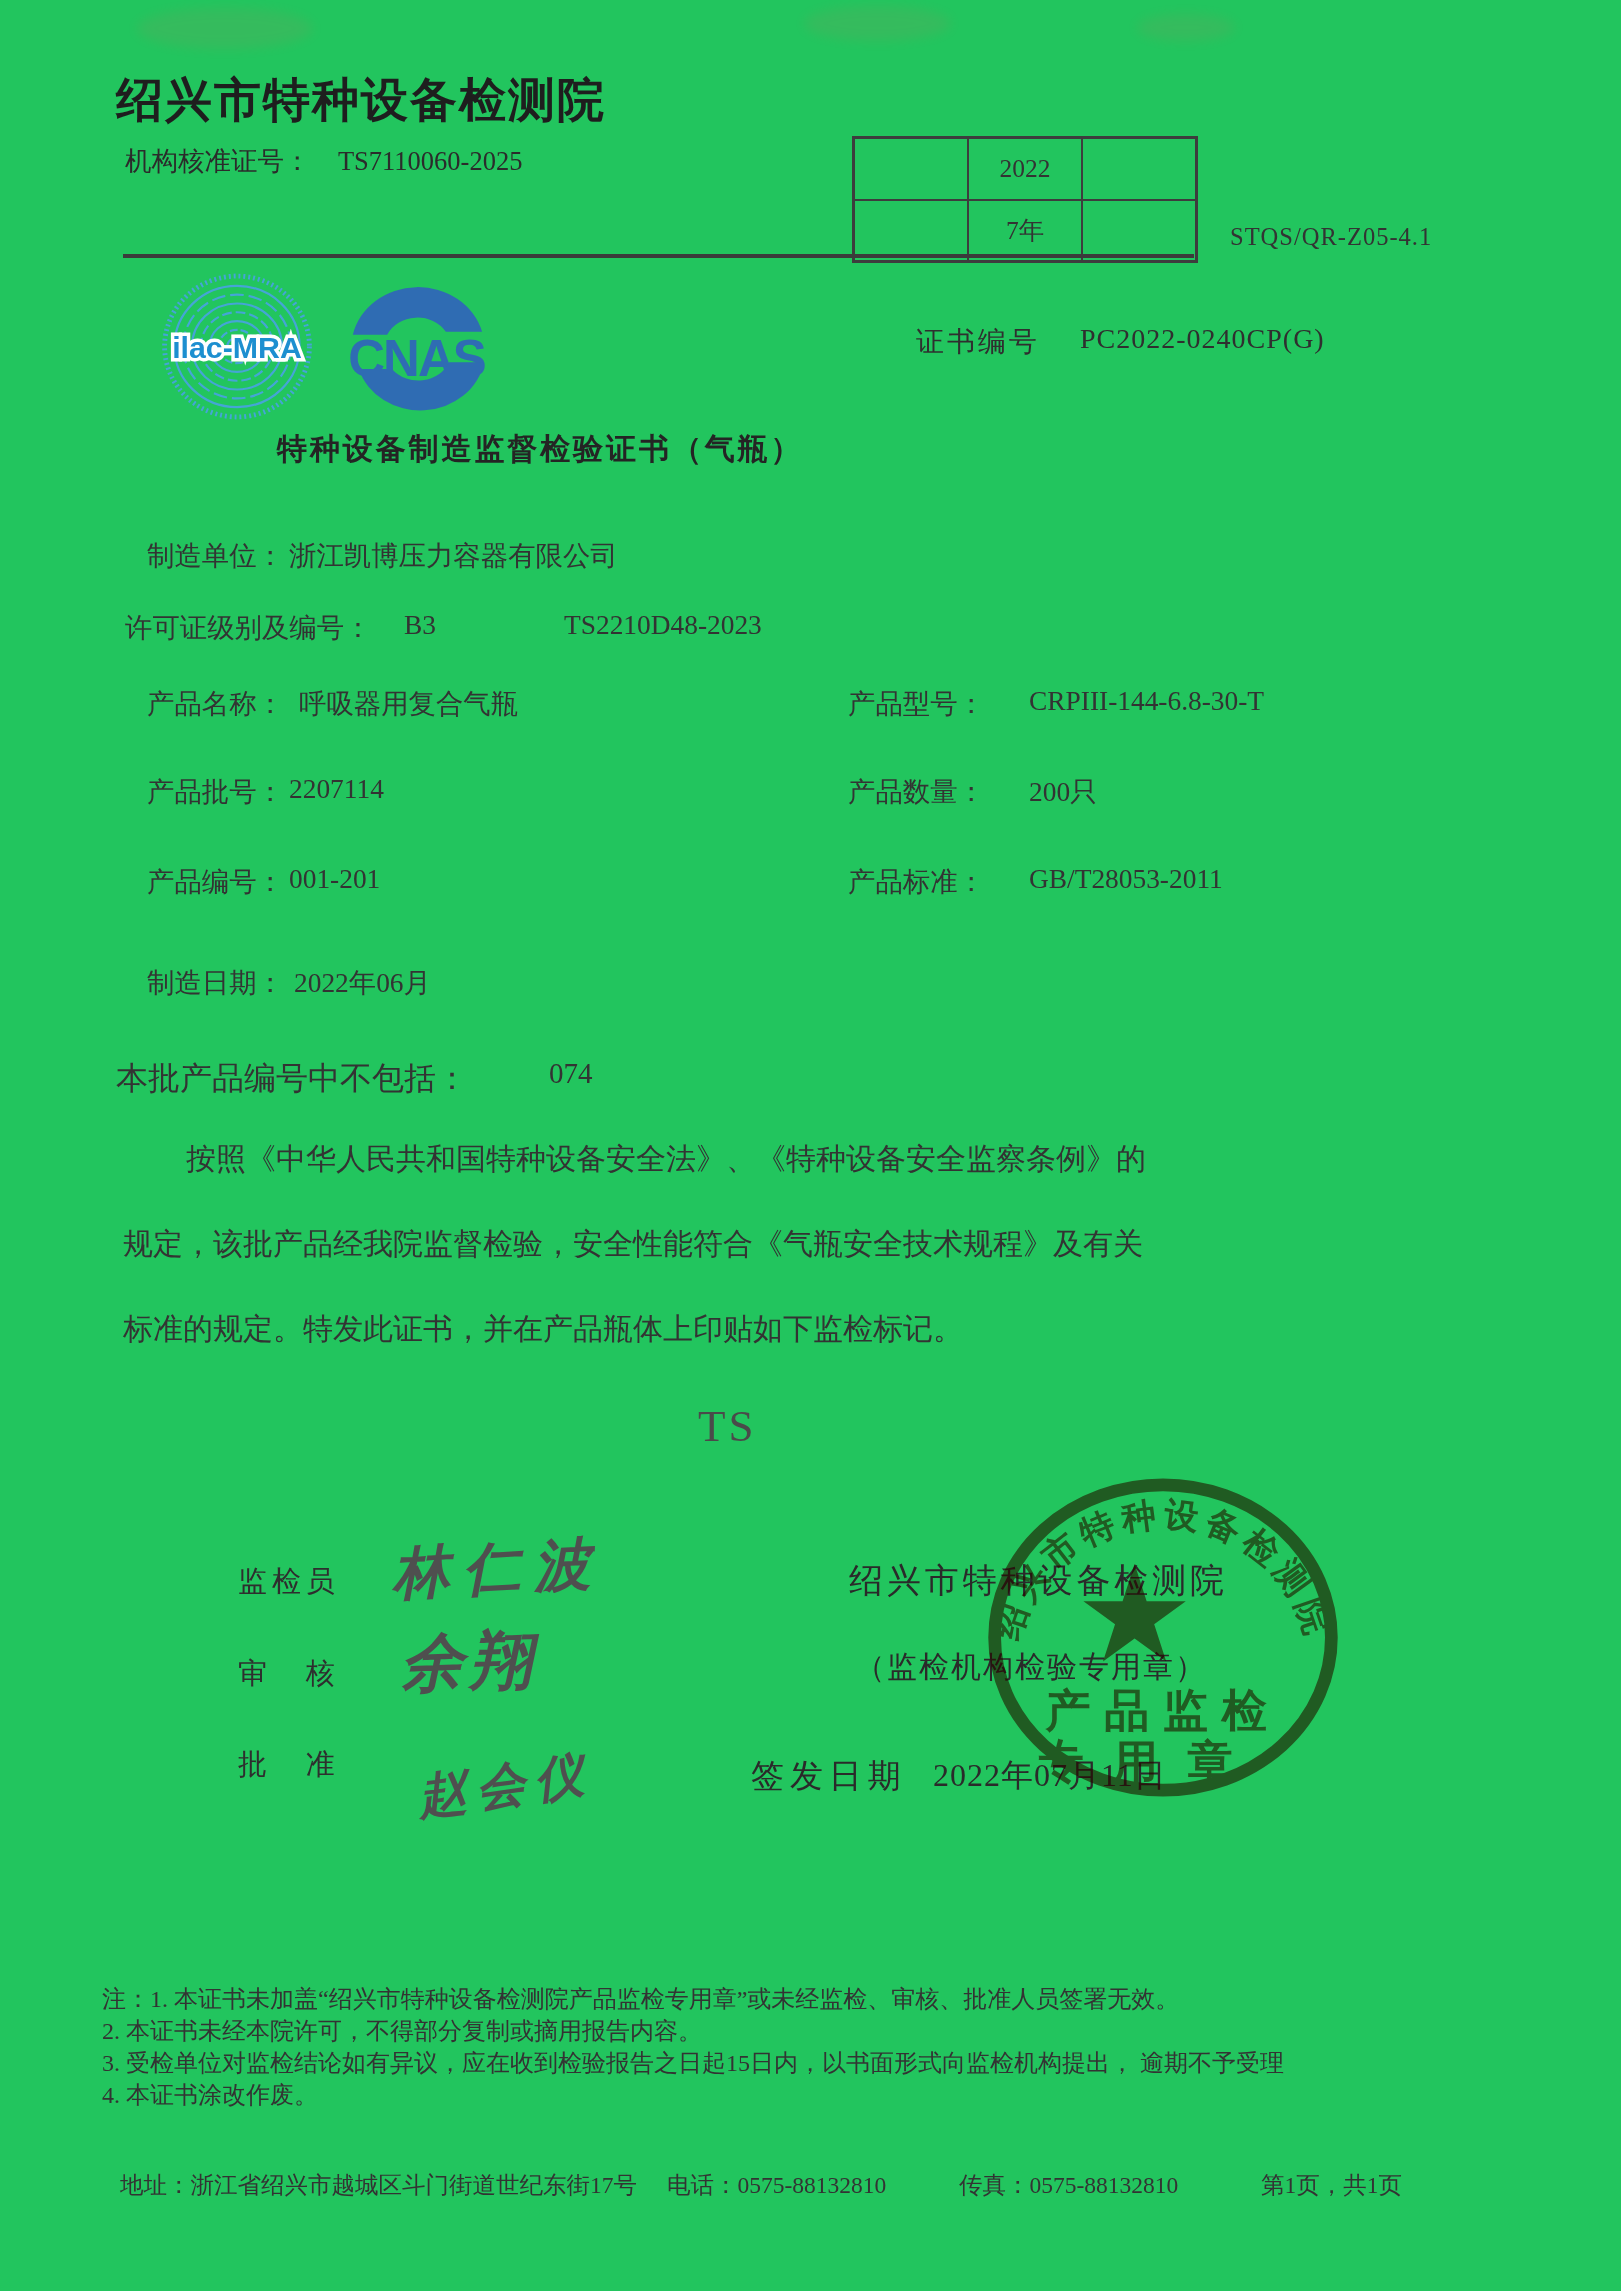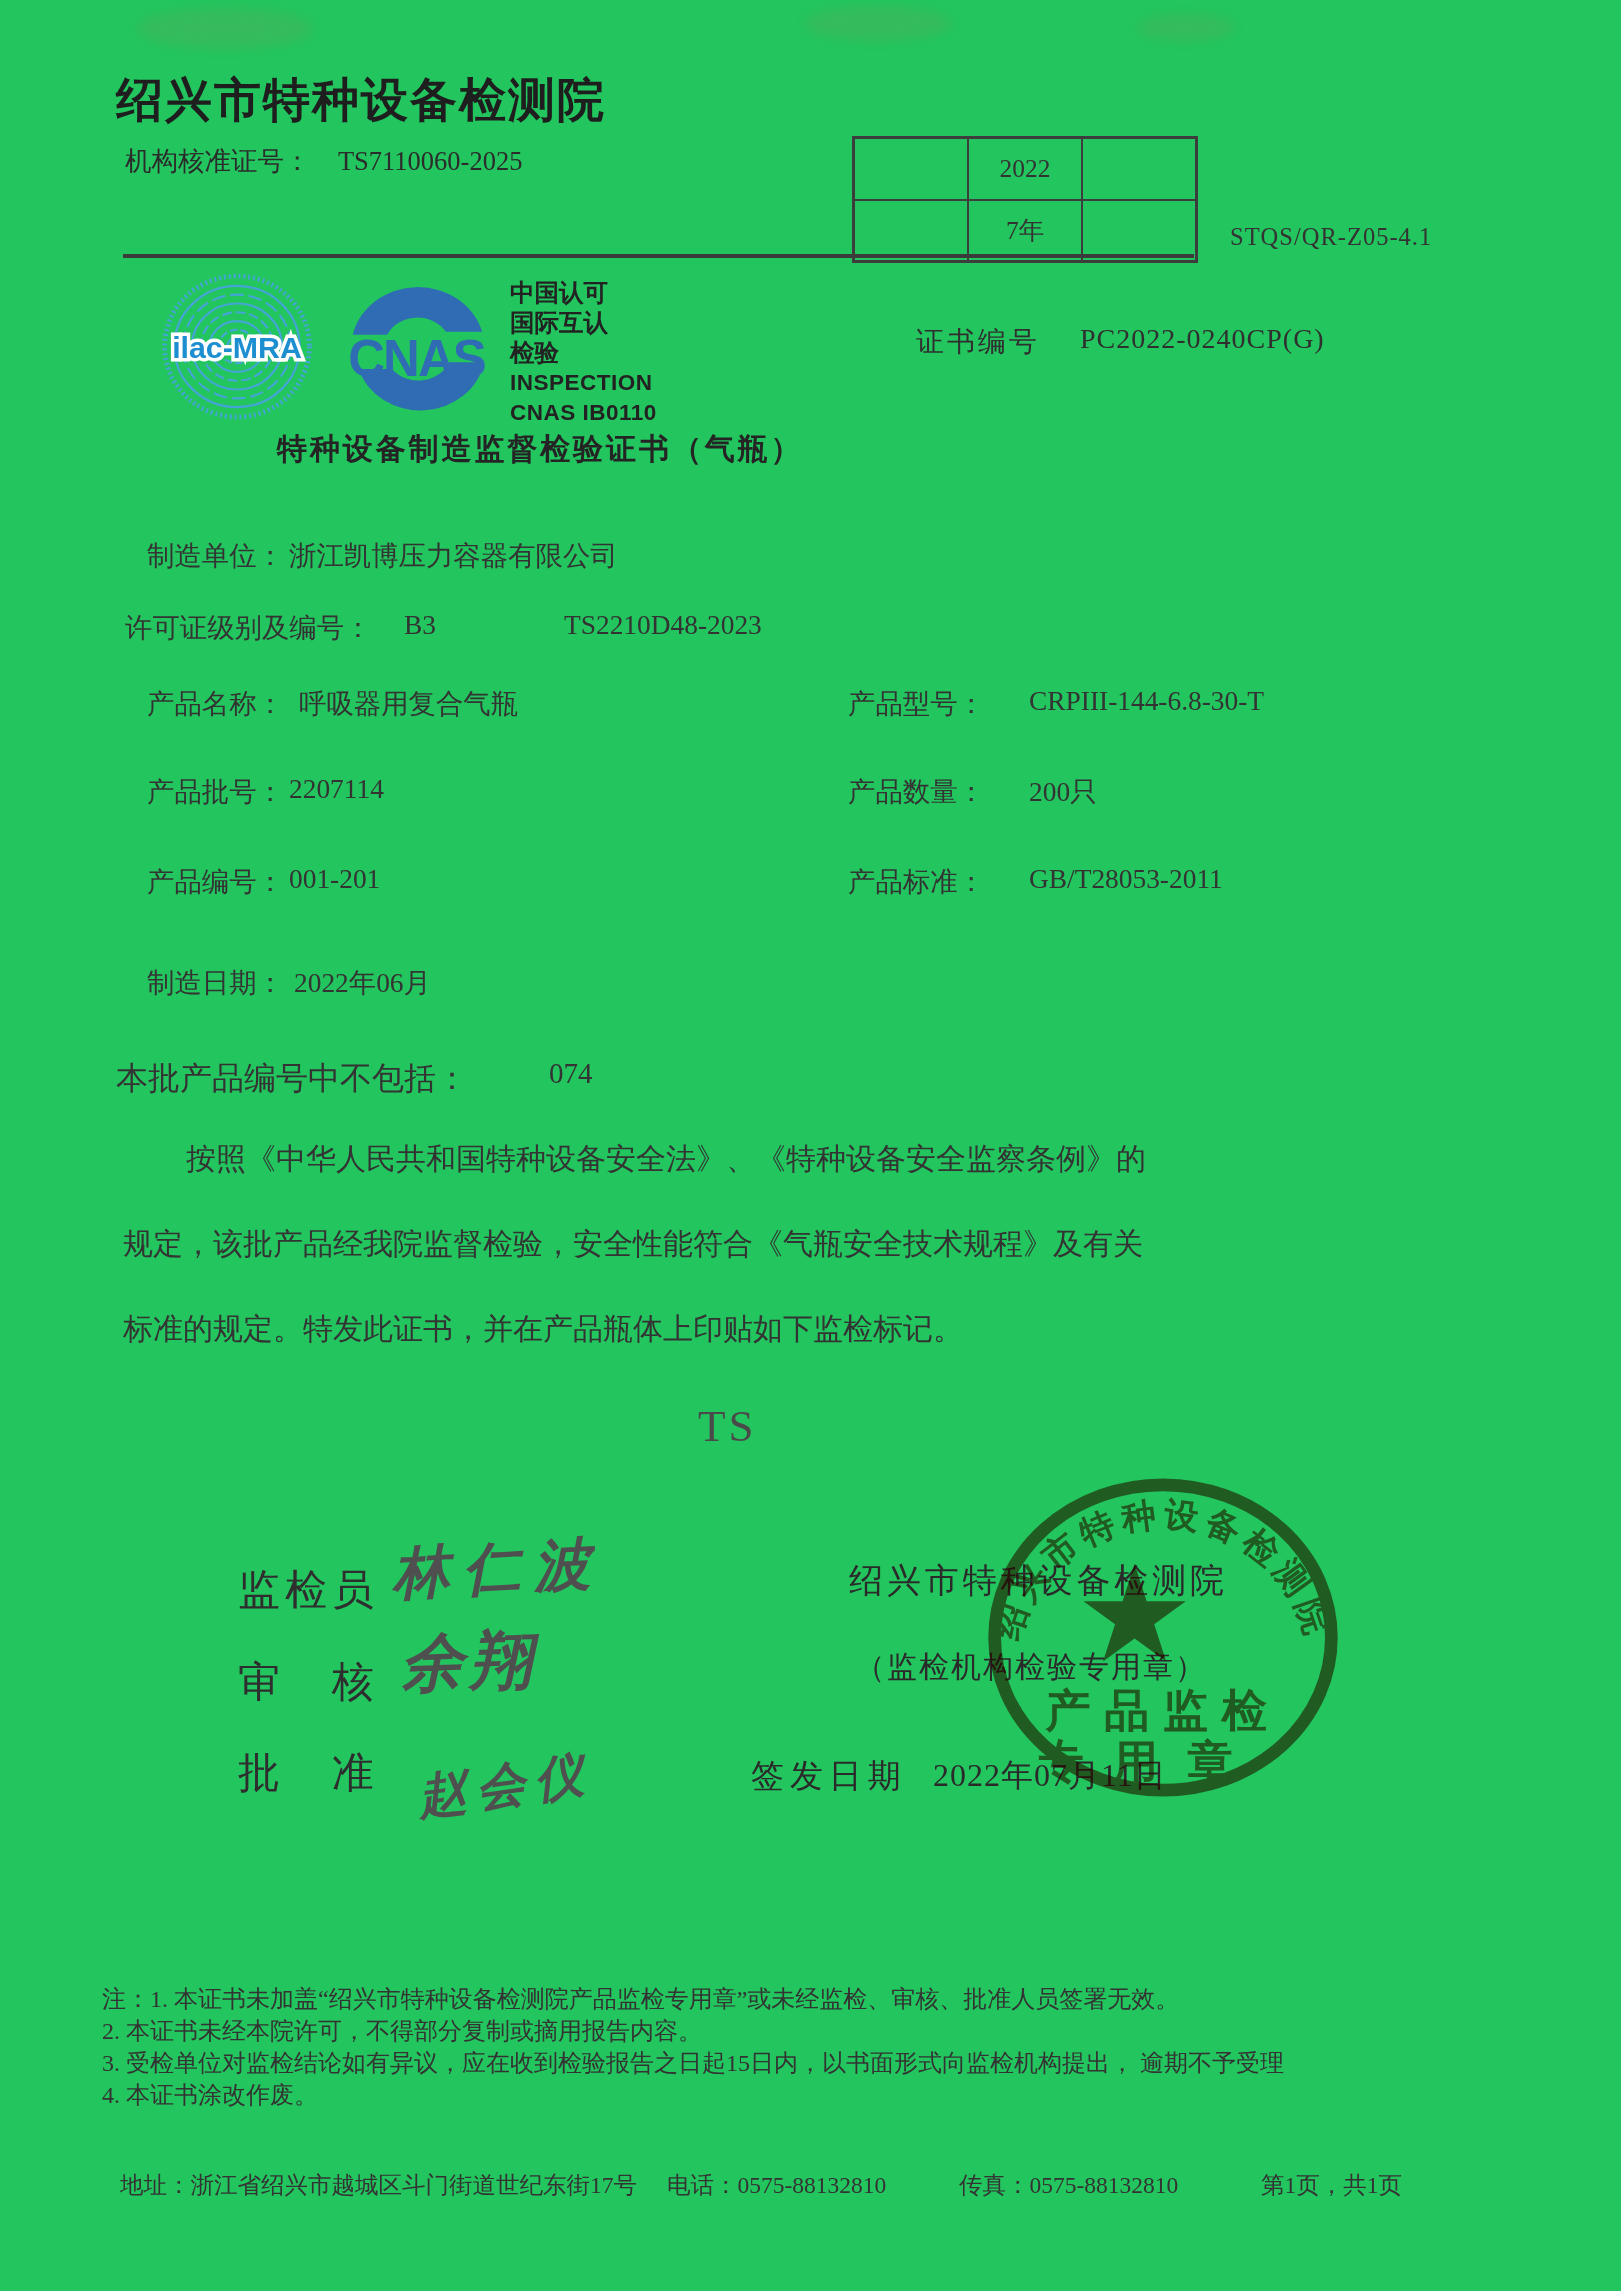--- a/index.html
+++ b/index.html
@@ -32,21 +32,21 @@
   .cert-number-value{left:1080px;top:323px;font-size:28px;letter-spacing:1px;}
   .main-title{left:277px;top:429px;font-size:30px;font-weight:700;letter-spacing:2.9px;color:#242424;}
   
   .fld{font-size:27.4px;color:#333;}
   
   .statement{left:123px;top:1139px;width:1382px;font-size:30px;color:#333;position:absolute;white-space:nowrap;}
   .statement .line{line-height:39px;margin-bottom:46px;}
   .statement .indent{padding-left:63px;}
   .ts-mark{left:698px;top:1400px;font-size:45px;letter-spacing:2.9px;color:#4a4a4a;}
   
-  .sig-label{font-size:42px;letter-spacing:4.9px;color:#2e2e2e;}
+  .sig-label{font-size:29px;letter-spacing:4.9px;color:#2e2e2e;}
   .handwriting{font-style:italic;font-weight:600;color:#4f4f4f;}
   
   .issuer-name{left:849px;top:1558px;font-size:34px;letter-spacing:3.9px;color:#2a2a2a;}
   .issuer-seal-note{left:855px;top:1647px;font-size:30px;letter-spacing:2px;color:#2a2a2a;}
   .issue-date-label{left:751px;top:1754px;font-size:33px;letter-spacing:5.9px;color:#2a2a2a;}
   .issue-date-value{left:933px;top:1754px;font-size:32px;letter-spacing:1px;color:#2a2a2a;}
   .stamp{left:978px;top:1473px;position:absolute;mix-blend-mode:multiply;opacity:.92;}
   
   .notes{left:102px;top:1983px;position:absolute;font-size:24px;line-height:32px;color:#333;white-space:nowrap;}
   .footer-item{top:2169px;font-size:23.5px;color:#333;}
@@ -90,27 +90,20 @@
     </g>
     <text x="92" y="88" text-anchor="middle" font-size="31" font-weight="bold" font-family="Liberation Sans, DejaVu Sans, sans-serif" fill="#1d8fd0" stroke="#ffffff" stroke-width="7" paint-order="stroke">ilac-MRA</text>
   </svg>
 
   <svg class="abs" style="left:335px;top:276px;" width="162" height="140" viewBox="0 0 165 143">
     <path d="M 18 60 A 68 62 0 0 1 150 57 L 113 57 A 34 30 0 0 0 53 60 Z" fill="#2f6cb3"></path>
     <text x="83" y="102" text-anchor="middle" font-size="52" font-weight="bold" font-family="Liberation Sans, DejaVu Sans, sans-serif" fill="#2f6cb3" letter-spacing="-2">CNAS</text>
     <path d="M 24 95 A 66 60 0 0 0 152 88 L 116 88 A 33 28 0 0 1 58 95 Z" fill="#2f6cb3"></path>
   </svg>
 
-  <div class="abs accred-text">
-    <div class="zh">中国认可</div>
-    <div class="zh">国际互认</div>
-    <div class="zh">检验</div>
-    <div class="en">INSPECTION</div>
-    <div class="en">CNAS IB0110</div>
-  </div>
 
   <div class="abs cert-number-label">证书编号</div>
   <div class="abs cert-number-value">PC2022-0240CP(G)</div>
 
   <div class="abs main-title">特种设备制造监督检验证书（气瓶）</div>
 
   <div class="abs fld" style="left:147px;top:538px;">制造单位：</div>
   <div class="abs fld" style="left:289px;top:538px;">浙江凯博压力容器有限公司</div>
 
   <div class="abs fld" style="left:125px;top:610px;">许可证级别及编号：</div>

